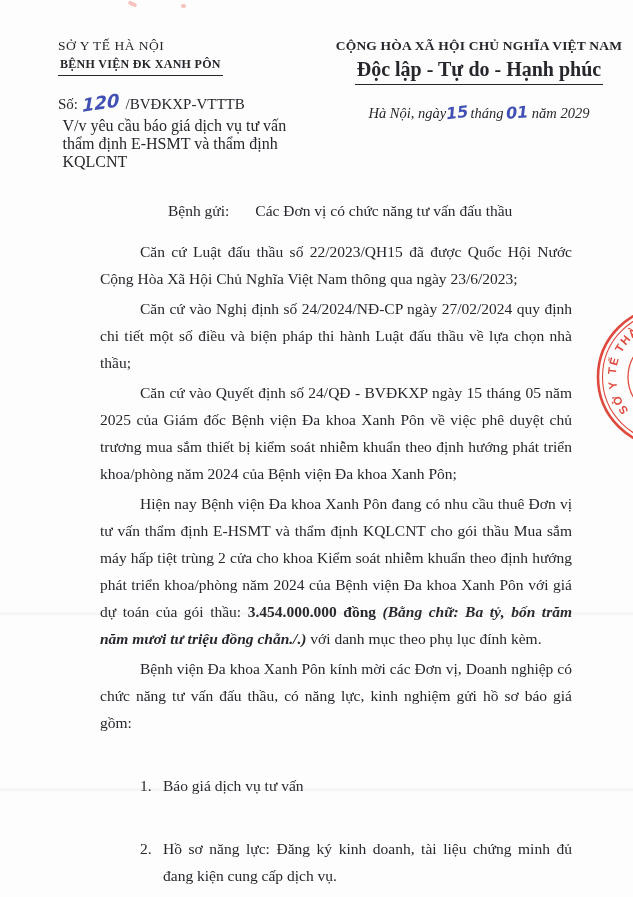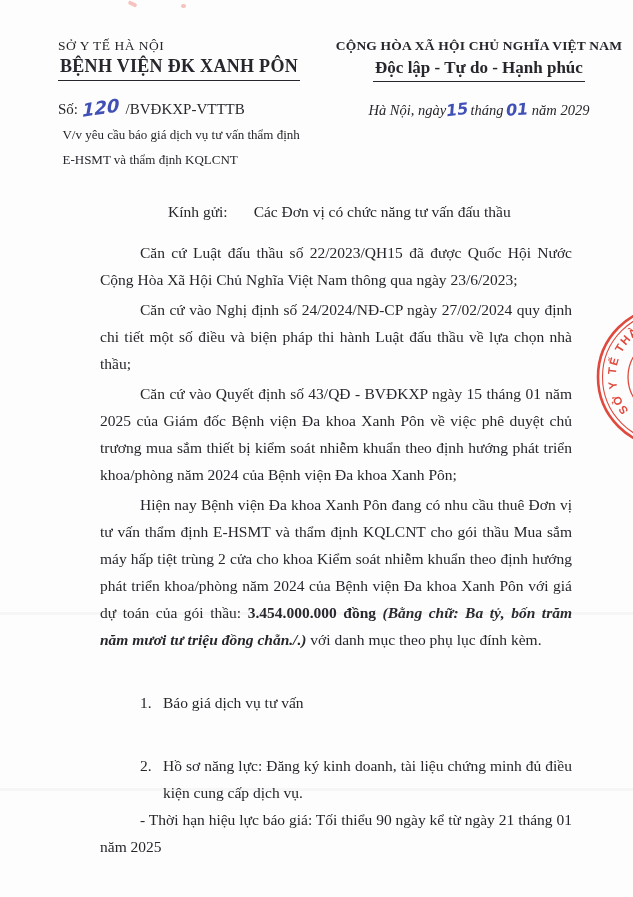--- a/index.html
+++ b/index.html
@@ -12,34 +12,34 @@
     overflow: hidden;
     font-family: "Liberation Serif", "DejaVu Serif", serif;
     color: #26262c;
   }
   
   .header { display: flex; padding: 38px 8px 0 58px; }
   .hdr-left { width: 266px; text-align: left; }
   .hdr-right { width: 300px; text-align: center; margin-left: 16px; }
   .dept { font-size: 13.5px; letter-spacing: 0.5px; }
   .org {
-    font-size: 18px; font-weight: bold; letter-spacing: 0.3px;
+    font-size: 12px; font-weight: bold; letter-spacing: 0.3px;
     display: inline-block; border-bottom: 1.5px solid #26262c;
     padding: 2px 2px 3px;
   }
   .num-line { margin-top: 16px; font-size: 15px; }
   .hand {
     color: #4150b4; font-family: "DejaVu Sans", sans-serif;
     font-style: italic; font-weight: bold; display: inline-block;
   }
   .hand-num { font-size: 18px; transform: rotate(-8deg) skewX(-8deg); margin: 0 6px 0 4px; }
-  .subject { margin: 4px auto 0; width: 250px; font-size: 13px; line-height: 25px; }
+  .subject { margin: 4px auto 0; width: 250px; font-size: 16px; line-height: 18px; }
   .national { font-size: 13.5px; font-weight: bold; letter-spacing: 0.2px; }
   .motto {
-    display: inline-block; margin-top: 4px; font-size: 17px; font-weight: bold;
+    display: inline-block; margin-top: 4px; font-size: 20px; font-weight: bold;
     border-bottom: 1.5px solid #26262c; padding: 0 2px 3px;
   }
   .date-line { margin-top: 18px; font-style: italic; font-size: 14.5px; }
   .hand-day  { font-size: 16px; transform: rotate(-6deg); margin: 0 2px 0 0; }
   .hand-month{ font-size: 16px; transform: rotate(-4deg); margin: 0 4px 0 2px; }
   
   .body { padding: 26px 61px 0 100px; font-size: 15.5px; line-height: 27px; }
   .salutation { margin: 0 0 14px 68px; }
   .salutation .sal-label { margin-right: 26px; }
   .para { text-align: justify; text-indent: 40px; margin-bottom: 3px; }
@@ -72,35 +72,36 @@
     </div>
     <div class="hdr-right">
       <div class="national">CỘNG HÒA XÃ HỘI CHỦ NGHĨA VIỆT NAM</div>
       <div><span class="motto">Độc lập - Tự do - Hạnh phúc</span></div>
       <div class="date-line"><span>Hà Nội, ngày</span><span class="hand hand-day">15</span><span>tháng</span><span class="hand hand-month">01</span><span>năm 2029</span></div>
     </div>
   </div>
 
   <div class="body">
     <div class="salutation">
-      <span class="sal-label">Kính gửi:</span><span>Các Đơn vị có chức năng tư vấn đấu thầu</span>
+      <span class="sal-label">Bệnh gửi:</span><span>Các Đơn vị có chức năng tư vấn đấu thầu</span>
     </div>
 
     <p class="para">Căn cứ Luật đấu thầu số 22/2023/QH15 đã được Quốc Hội Nước Cộng Hòa Xã Hội Chủ Nghĩa Việt Nam thông qua ngày 23/6/2023;</p>
     <p class="para">Căn cứ vào Nghị định số 24/2024/NĐ-CP ngày 27/02/2024 quy định chi tiết một số điều và biện pháp thi hành Luật đấu thầu về lựa chọn nhà thầu;</p>
-    <p class="para">Căn cứ vào Quyết định số 43/QĐ - BVĐKXP ngày 15 tháng 01 năm 2025 của Giám đốc Bệnh viện Đa khoa Xanh Pôn về việc phê duyệt chủ trương mua sắm thiết bị kiểm soát nhiễm khuẩn theo định hướng phát triển khoa/phòng năm 2024 của Bệnh viện Đa khoa Xanh Pôn;</p>
+    <p class="para">Căn cứ vào Quyết định số 24/QĐ - BVĐKXP ngày 15 tháng 05 năm 2025 của Giám đốc Bệnh viện Đa khoa Xanh Pôn về việc phê duyệt chủ trương mua sắm thiết bị kiểm soát nhiễm khuẩn theo định hướng phát triển khoa/phòng năm 2024 của Bệnh viện Đa khoa Xanh Pôn;</p>
 
     <p class="para"><span>Hiện nay Bệnh viện Đa khoa Xanh Pôn đang có nhu cầu thuê Đơn vị tư vấn thẩm định E-HSMT và thẩm định KQLCNT cho gói thầu Mua sắm máy hấp tiệt trùng 2 cửa cho khoa Kiểm soát nhiễm khuẩn theo định hướng phát triển khoa/phòng năm 2024 của Bệnh viện Đa khoa Xanh Pôn với giá dự toán của gói thầu: </span><span class="amount">3.454.000.000 đồng </span><span class="amount-words">(Bằng chữ: Ba tỷ, bốn trăm năm mươi tư triệu đồng chẵn./.)</span><span> với danh mục theo phụ lục đính kèm.</span></p>
 
+    <p class="para">Bệnh viện Đa khoa Xanh Pôn kính mời các Đơn vị, Doanh nghiệp có chức năng tư vấn đấu thầu, có năng lực, kinh nghiệm gửi hồ sơ báo giá gồm:</p>
 
     <div class="list-item">
       <span class="num">1.</span><span>Báo giá dịch vụ tư vấn</span>
     </div>
     <div class="list-item">
-      <span class="num">2.</span><span>Hồ sơ năng lực: Đăng ký kinh doanh, tài liệu chứng minh đủ điều kiện cung cấp dịch vụ.</span>
+      <span class="num">2.</span><span>Hồ sơ năng lực: Đăng ký kinh doanh, tài liệu chứng minh đủ đang kiện cung cấp dịch vụ.</span>
     </div>
 
     <p class="para">- Thời hạn hiệu lực báo giá: Tối thiểu 90 ngày kể từ ngày 21 tháng  01 năm 2025</p>
   </div>
 
   <svg class="stamp" viewBox="0 0 160 160" width="160" height="160">
     <circle cx="80" cy="80" r="70" fill="none" stroke="#dd3a2e" stroke-width="2.6"></circle>
     <circle cx="80" cy="80" r="65.5" fill="none" stroke="#dd3a2e" stroke-width="1.1"></circle>
     <circle cx="80" cy="80" r="40" fill="none" stroke="#dd3a2e" stroke-width="1.3"></circle>
     <defs>

